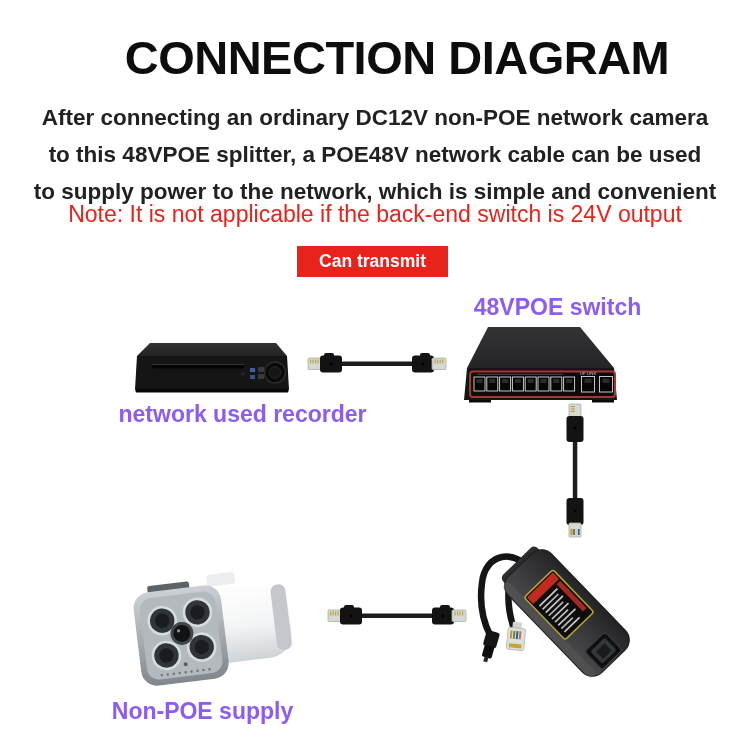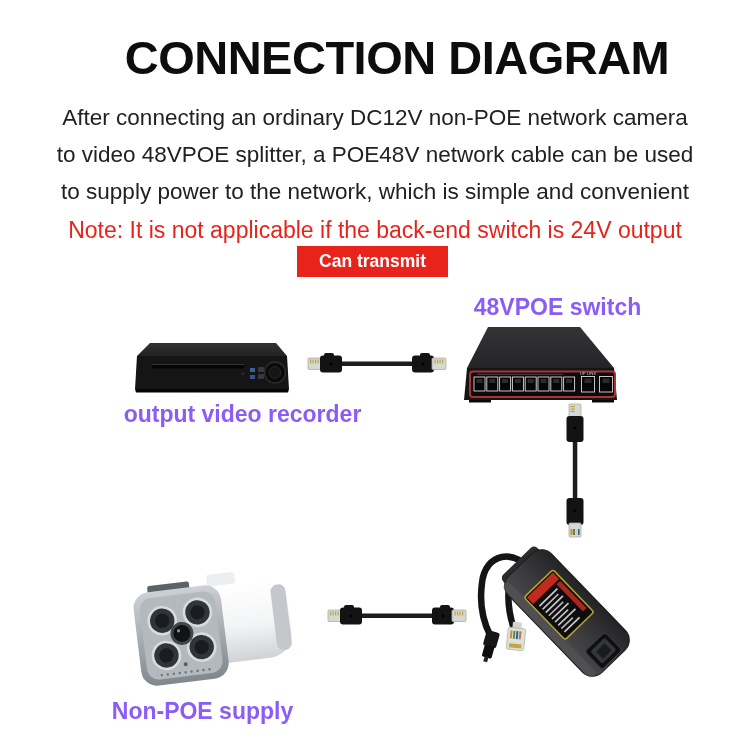--- a/index.html
+++ b/index.html
@@ -10,25 +10,25 @@
     background:#ffffff; overflow:hidden; margin:0 auto;
   }
   .abs { position:absolute; }
 
   .title {
     top:30px; left:0; width:750px; text-align:center;
     font-size:47px; font-weight:bold; color:#0d0d0d; letter-spacing:-0.5px;padding-left:44px;
   }
   .description {
     top:99px; left:0; width:750px; text-align:center;
-    font-size:22.5px; color:#212121; line-height:37px; font-weight:400;
+    font-size:22.5px; color:#212121; line-height:37px; font-weight:700;
   }
   .note {
     top:201px; left:0; width:750px; text-align:center;
-    font-size:23px; color:#e8231b; font-weight:400;margin-top:16px;
+    font-size:23px; color:#e8231b; font-weight:400;
   }
   .badge {
     top:246px; left:297px; width:151px; height:31px;
     background:#e8231b; color:#ffffff; font-size:17.5px; font-weight:bold;
     text-align:center; line-height:31px;
   }
   .dev-label {
     text-align:center; font-size:23px; font-weight:bold; color:#8b5cf6;
   }
   .lbl-switch   { top:294px; left:460px; width:195px; }
@@ -48,30 +48,30 @@
 </style>
 </head>
 <body>
 
 <div id="canvas">
 
   <div class="abs title">CONNECTION DIAGRAM</div>
 
   <div class="abs description">
     <div>After connecting an ordinary DC12V non-POE network camera</div>
-    <div>to video 48VPOE splitter, a POE48V network cable can be used</div>
+    <div>to this 48VPOE splitter, a POE48V network cable can be used</div>
     <div>to supply power to the network, which is simple and convenient</div>
   </div>
 
   <div class="abs note">Note: It is not applicable if the back-end switch is 24V output</div>
 
   <div class="abs badge">Can transmit 100m</div>
 
   <div class="abs dev-label lbl-switch">48VPOE switch</div>
-  <div class="abs dev-label lbl-nvr">output video recorder</div>
+  <div class="abs dev-label lbl-nvr">network used recorder</div>
   <div class="abs dev-label lbl-camera">Non-POE supply</div>
 
   <div class="abs img-nvr">
     <svg viewBox="0 0 165 55">
       <defs>
         <linearGradient id="nvrTop" x1="0" y1="0" x2="0" y2="1">
           <stop offset="0" stop-color="#333335"></stop>
             <stop offset="1" stop-color="#222224"></stop>
         </linearGradient>
       </defs>

